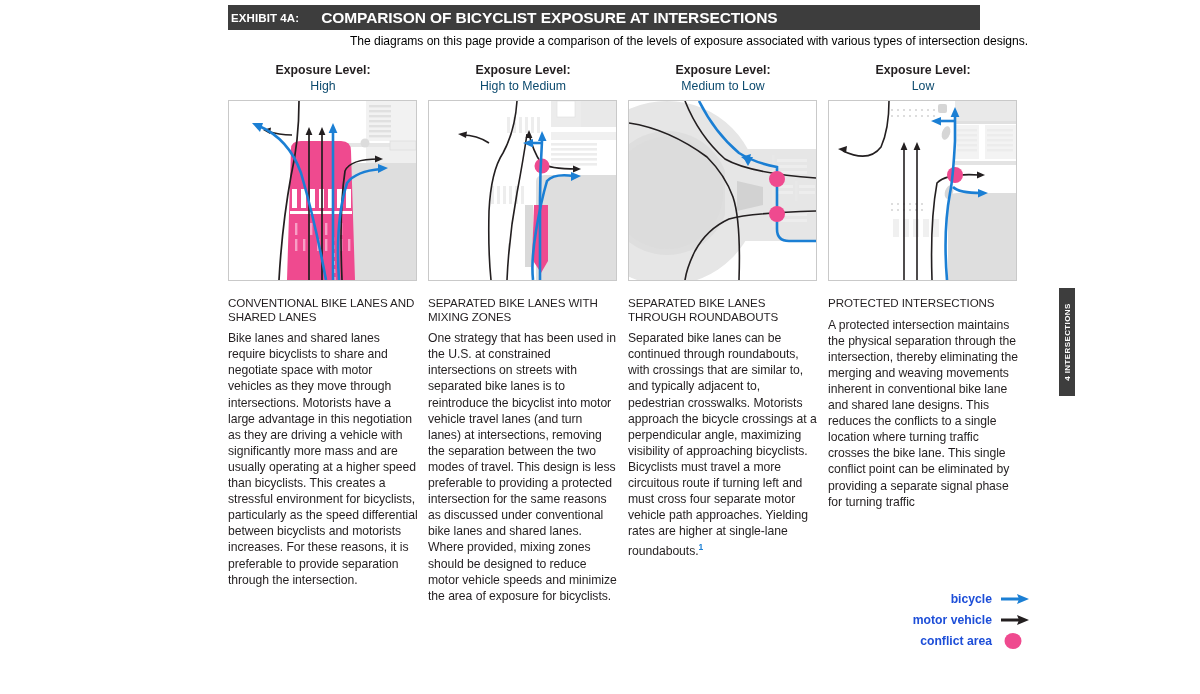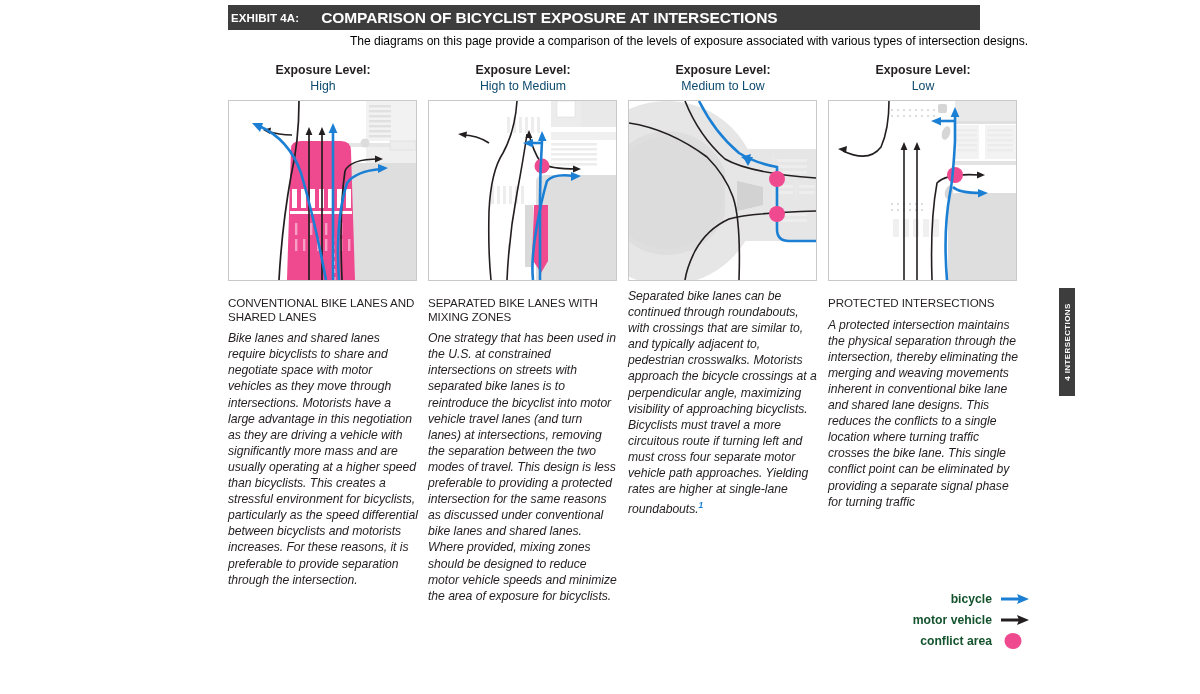--- a/index.html
+++ b/index.html
@@ -109,21 +109,20 @@
     line-height: 13.6px;
     width: 190px;
     letter-spacing: -0.1px;
   }
   .col-body {
     margin-top: 7px;
     font-size: 12.2px;
     line-height: 16.1px;
     width: 190px;
     letter-spacing: -0.05px;
-    font-style: italic;
   }
   .col-body .fn {
     color: #1b7fd4;
     font-size: 8.5px;
     font-weight: bold;
     vertical-align: super;
   }
 
   
   .legend {
@@ -136,21 +135,21 @@
     display: flex;
     align-items: center;
     justify-content: flex-end;
     height: 21px;
   }
   .legend-label {
     font-size: 12.2px;
     font-weight: bold;
     text-align: right;
     margin-right: 8px;
-    color: #14532d;
+    color: #1d4ed8;
   }
   .legend-mark {
     width: 30px;
     display: flex;
     align-items: center;
     justify-content: flex-start;
   }
 
   
   .side-tab {
@@ -406,20 +405,21 @@
 
         <g fill="#1b7fd4">
           <polygon points="112,56 122,53 120,62"></polygon>
         </g>
 
         <circle cx="148" cy="78" r="8" fill="#ef4a8f"></circle>
         <circle cx="148" cy="113" r="8" fill="#ef4a8f"></circle>
       </svg>
     </div>
 
+    <div class="col-title">SEPARATED BIKE LANES THROUGH ROUNDABOUTS</div>
     <div class="col-body"><span>Separated bike lanes can be continued through roundabouts, with crossings that are similar to, and typically adjacent to, pedestrian crosswalks. Motorists approach the bicycle crossings at a perpendicular angle, maximizing visibility of approaching bicyclists. Bicyclists must travel a more circuitous route if turning left and must cross four separate motor vehicle path approaches. Yielding rates are higher at single-lane roundabouts.</span><span class="fn">1</span></div>
   </div>
 
   <div class="col">
     <div class="exposure-head">Exposure Level:</div>
     <div class="exposure-val">Low</div>
 
     <div class="diagram-box">
       <svg width="187" height="179" viewBox="0 0 187 179">
         <rect x="0" y="0" width="187" height="179" fill="#ffffff"></rect>

